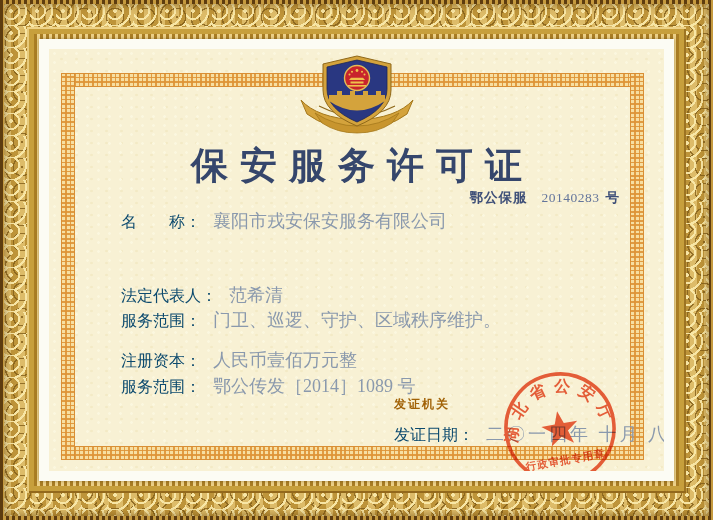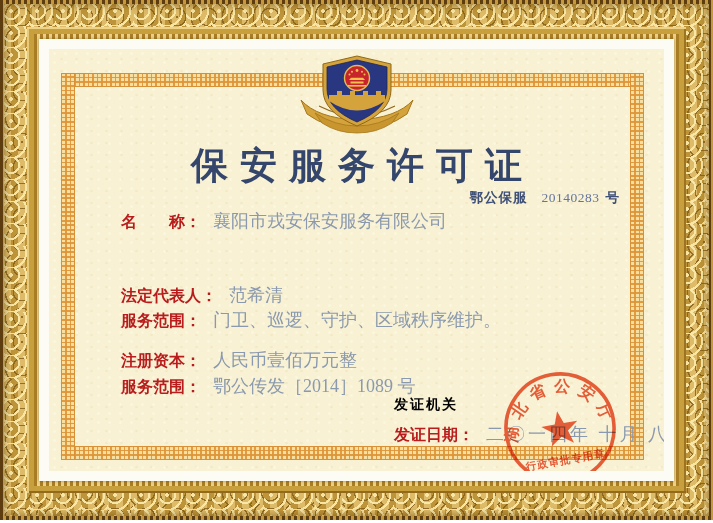--- a/index.html
+++ b/index.html
@@ -72,25 +72,25 @@
     font-size:37px;font-weight:bold;color:#35466c;
     letter-spacing:12px;padding-left:12px;
   }
   .license-line{
     position:absolute;z-index:2;top:140px;right:44px;
     font-size:13.5px;font-weight:bold;color:#3e4f78;letter-spacing:1px;
   }
   .license-line .num{color:#64759b;font-weight:normal;margin:0 6px 0 14px;letter-spacing:.5px;}
   
   .row{position:absolute;z-index:2;left:72px;white-space:nowrap;}
-  .flabel{font-size:16px;font-weight:bold;color:#b91c1c;}
+  .flabel{font-size:16px;font-weight:normal;color:#0c4a6e;}
   .fvalue{font-size:18px;color:#8a99ad;margin-left:8px;}
   .r0{top:160px}.r1{top:186px}.r2{top:234px}.r3{top:259px}.r4{top:299px}.r5{top:325px}
   .issuer{position:absolute;z-index:2;top:347px;left:345px;
-    font-size:14px;font-weight:bold;color:#000000;letter-spacing:2px;}
+    font-size:12px;font-weight:bold;color:#a16207;letter-spacing:2px;}
   .datrow{position:absolute;z-index:2;top:373px;left:345px;white-space:nowrap;}
   .datrow .fvalue{letter-spacing:3px;}
   
   .seal{
     position:absolute;z-index:5;left:452px;top:320px;width:118px;height:118px;
     mix-blend-mode:multiply;opacity:.88;
   }
 </style>
 </head>
 <body>

